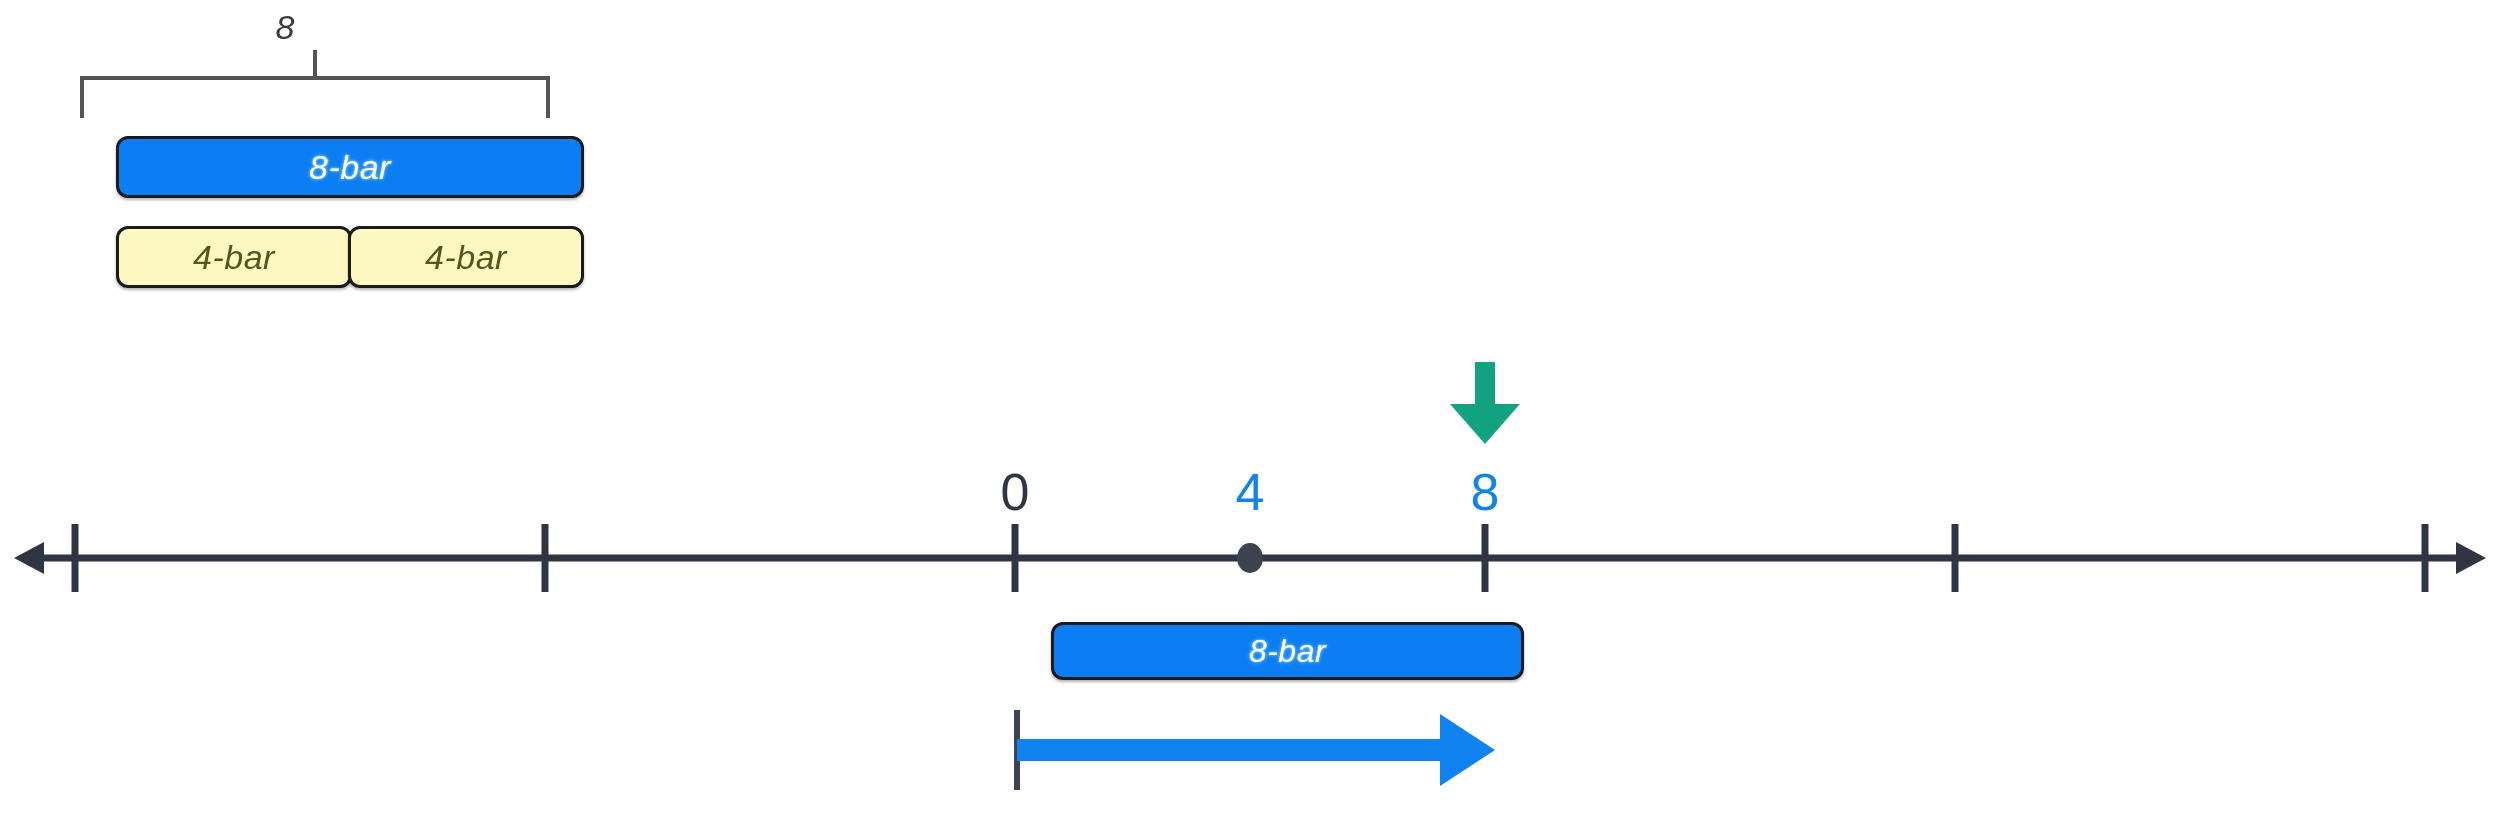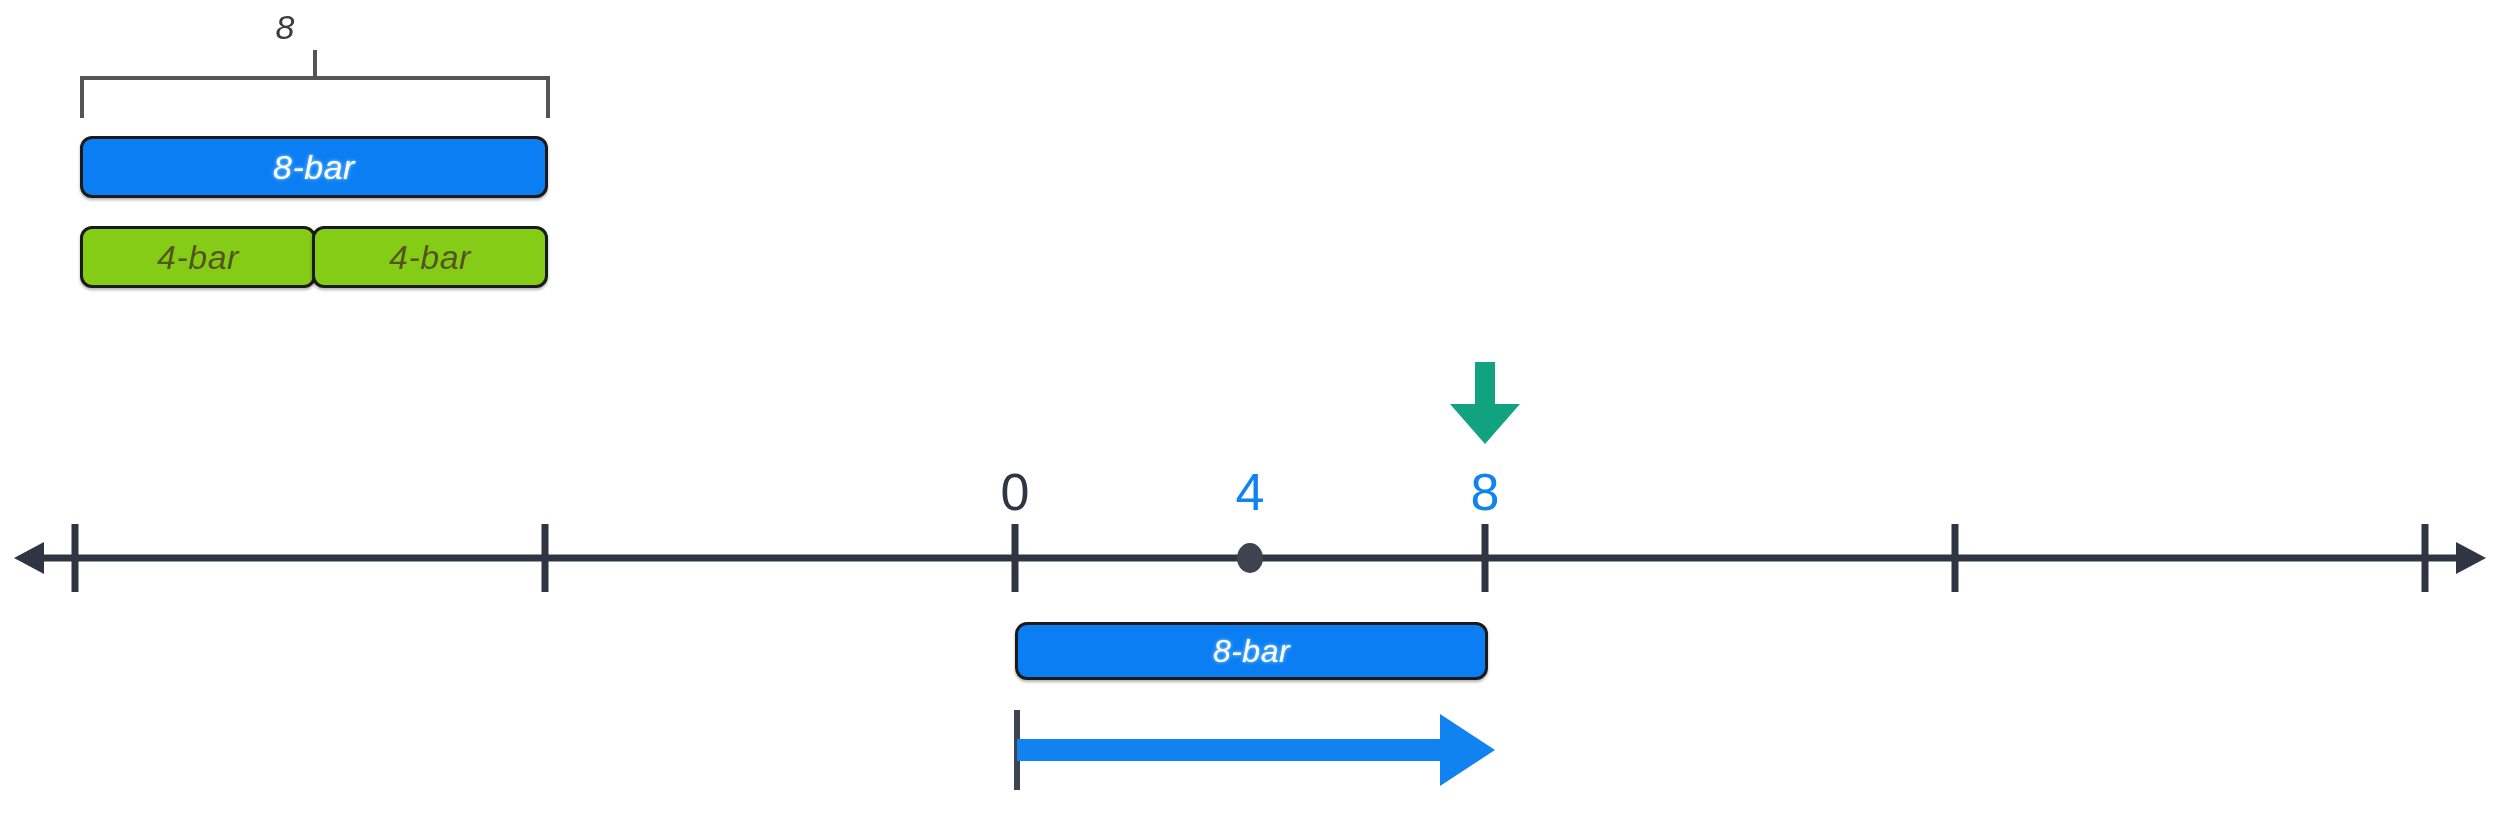--- a/index.html
+++ b/index.html
@@ -25,28 +25,29 @@
     box-sizing: border-box;
     border: 3px solid #1a1a1a;
     border-radius: 12px;
     display: flex;
     align-items: center;
     justify-content: center;
     font-style: italic;
     letter-spacing: 0.5px;
     box-shadow: 0 2px 3px rgba(0,0,0,0.30);
     user-select: none;
+    margin-left: 36px;
   }
   .bar-blue {
     background: #0b7ef4;
     color: #ffffff;
     text-shadow: 0 0 4px rgba(120,200,255,0.95), 0 0 2px rgba(255,255,255,0.6);
   }
   .bar-yellow {
-    background: #84cc16;
+    background: #fef9c3;
     color: #555520;
   }
   .bar-label {
     pointer-events: none;
   }
 
   
   .bracket {
     position: absolute;
   }

